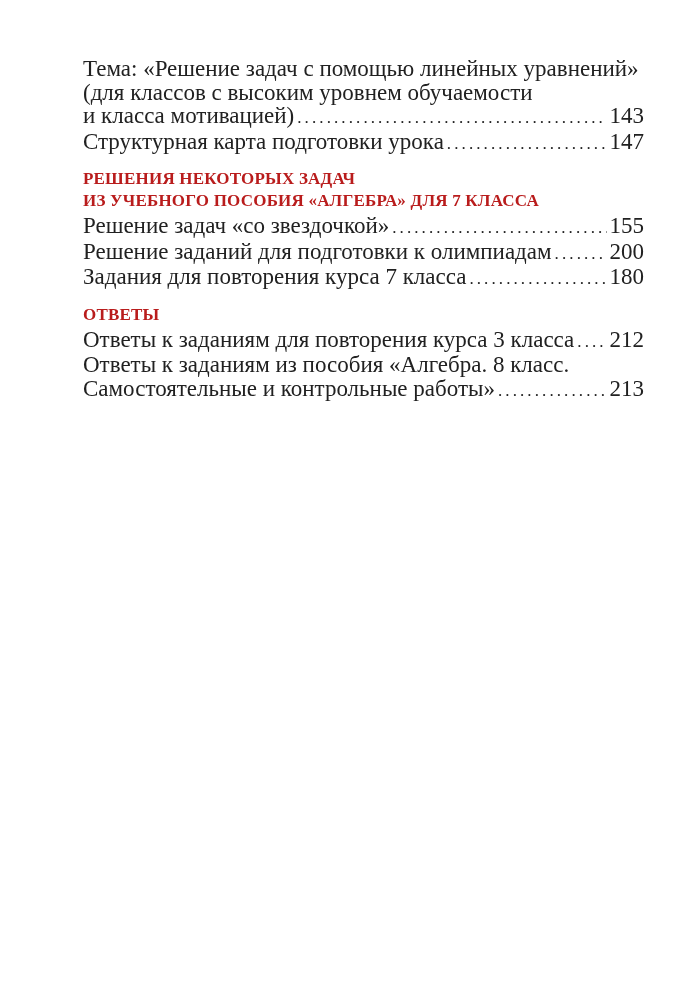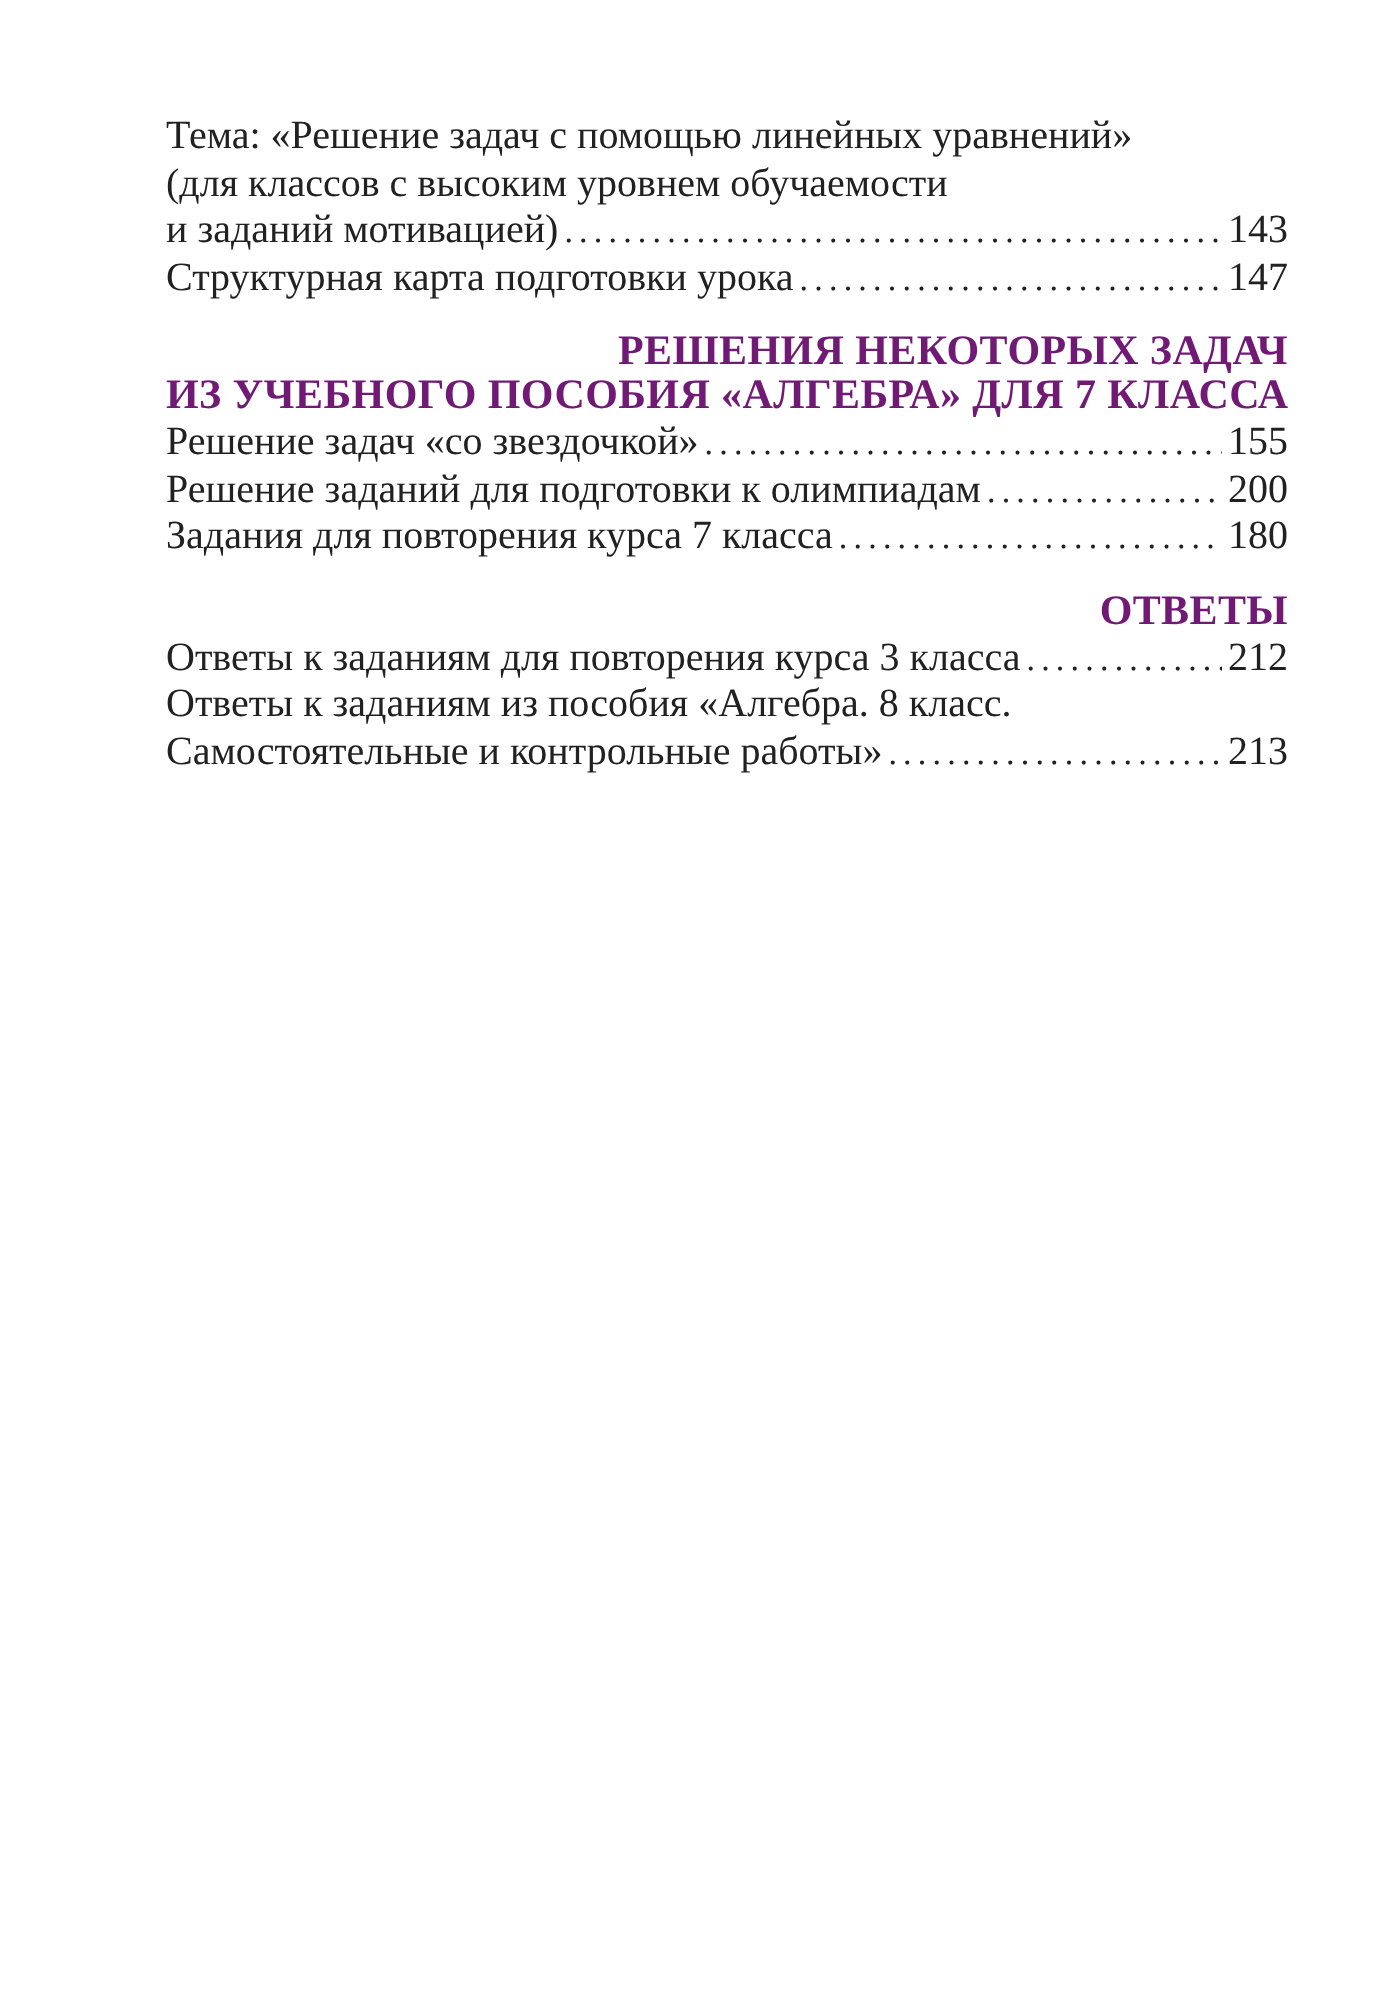--- a/index.html
+++ b/index.html
@@ -17,21 +17,21 @@
   }
   .page {
     position: absolute;
     left: 83px;
     top: 57px;
     width: 561px;
   }
   .toc-row {
     display: flex;
     align-items: baseline;
-    font-size: 20px;
+    font-size: 23px;
     line-height: 23.5px;
     white-space: nowrap;
   }
   .toc-text {
     flex: 0 0 auto;
   }
   .toc-leader {
     flex: 1 1 auto;
     overflow: hidden;
     white-space: nowrap;
@@ -43,44 +43,44 @@
     letter-spacing: 3.1px;
     font-size: 17px;
     color: #212121;
   }
   .toc-page {
     flex: 0 0 auto;
     text-align: left;
     min-width: 28px;
   }
   .section-heading {
-    text-align: right;
+    text-align: left;
     font-weight: bold;
-    font-size: 21px;
+    font-size: 17px;
     line-height: 22px;
-    color: #701a75;
+    color: #b91c1c;
     margin-top: 13px;
     margin-bottom: 2px;
     letter-spacing: 0.2px;
     white-space: nowrap;
   }
 </style>
 </head>
 <body>
 
 <div class="page">
 
   <div class="toc-row">
     <span class="toc-text">Тема: «Решение задач с помощью линейных уравнений»</span>
   </div>
   <div class="toc-row">
     <span class="toc-text">(для классов с высоким уровнем обучаемости</span>
   </div>
   <div class="toc-row">
-    <span class="toc-text">и заданий мотивацией)</span>
+    <span class="toc-text">и класса мотивацией)</span>
     <span class="toc-leader"></span>
     <span class="toc-page">143</span>
   </div>
   <div class="toc-row">
     <span class="toc-text">Структурная карта подготовки урока</span>
     <span class="toc-leader"></span>
     <span class="toc-page">147</span>
   </div>
 
   <div class="section-heading">

